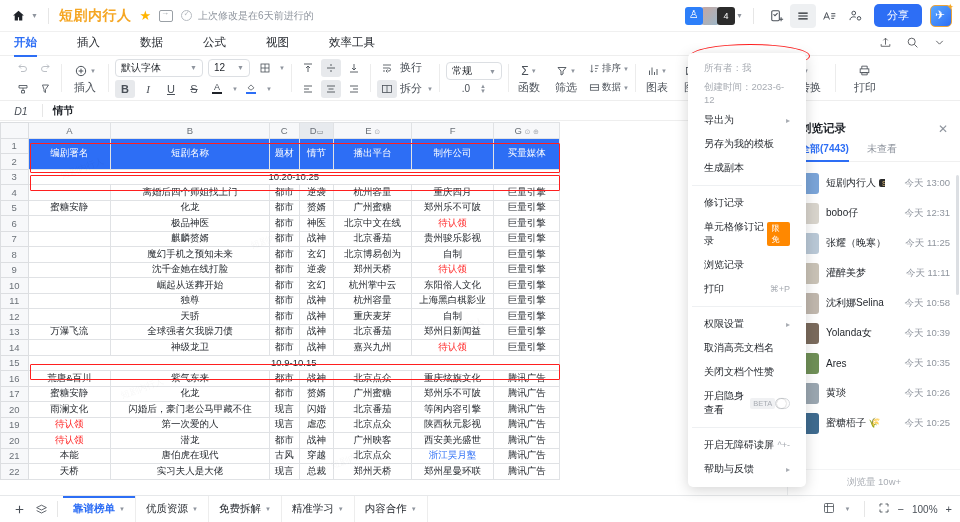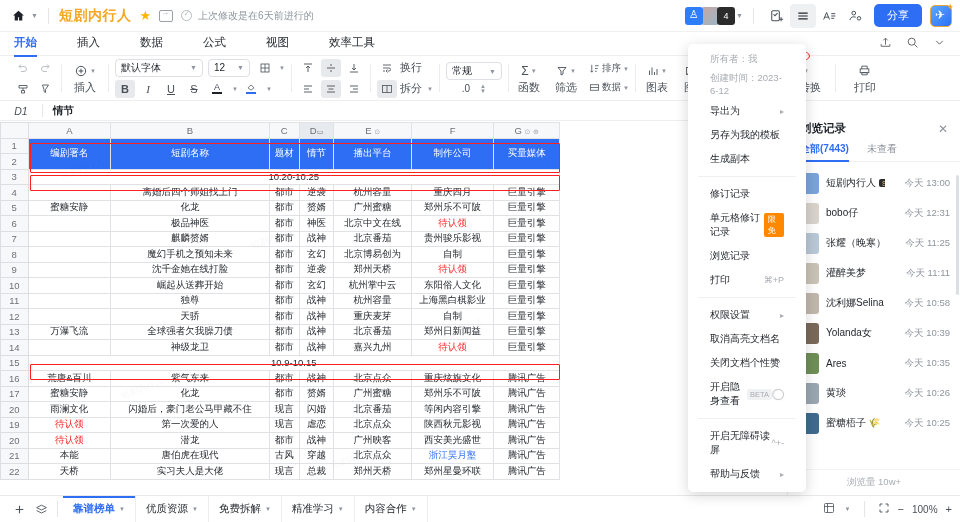--- a/index.html
+++ b/index.html
@@ -77,22 +77,22 @@
   .hdr-cell { background:#2D6EF5 !important; color:#fff; font-weight:bold; font-size:10.5px; }
   .red { color:#FF2B2B; }
   .blue-link { color:#2D6EF5; }
   .wm { position:absolute; color:rgba(0,0,0,0.035); font-size:9px; transform:rotate(-20deg); pointer-events:none; white-space:nowrap;}
 
   
   .anno { position:absolute; border:1.6px solid #FF1F1F; pointer-events:none; border-radius:1px; }
   .anno-ellipse { position:absolute; border:1.8px solid #FF1F1F; border-radius:50%; pointer-events:none; }
 
   
-  .dropdown { position:absolute; left:688px; top:44px; width:118px; background:#fff; border-radius:5px;
-              box-shadow:0 3px 14px rgba(0,0,0,0.17); padding:6px 10px; font-size:10px; z-index:40; }
+  .dropdown { position:absolute; left:688px; top:53px; width:118px; background:#fff; border-radius:5px;
+              box-shadow:0 3px 14px rgba(0,0,0,0.17); padding:6px 4px; font-size:10px; z-index:40; }
   .dd-info { padding:3px 12px; color:#a8acb3; font-size:9.5px; }
   .dd-sep { height:1px; background:#eef0f2; margin:5px 0; }
   .dd-item { padding:5px 12px; display:flex; align-items:center; color:#1f2329; }
   .dd-item .right { margin-left:auto; color:#a8acb3; font-size:9px; }
   .dd-item .arr { margin-left:auto; color:#a8acb3; font-size:8px; }
   .badge-free { background:#FF8800; color:#fff; font-size:8px; padding:1px 4px; border-radius:2px; margin-left:auto; }
   .badge-beta { background:#f0f1f3; color:#a8acb3; font-size:7.5px; padding:1px 3px; border-radius:2px; margin-left:4px; }
   .toggle { margin-left:auto; width:20px; height:11px; border-radius:6px; background:#fff; border:1px solid #d5d8dc; position:relative; }
   .toggle:after { content:""; position:absolute; left:1px; top:0.5px; width:8.5px; height:8.5px; border-radius:50%; background:#fff; box-shadow:0 0 2px rgba(0,0,0,.35); }
 

